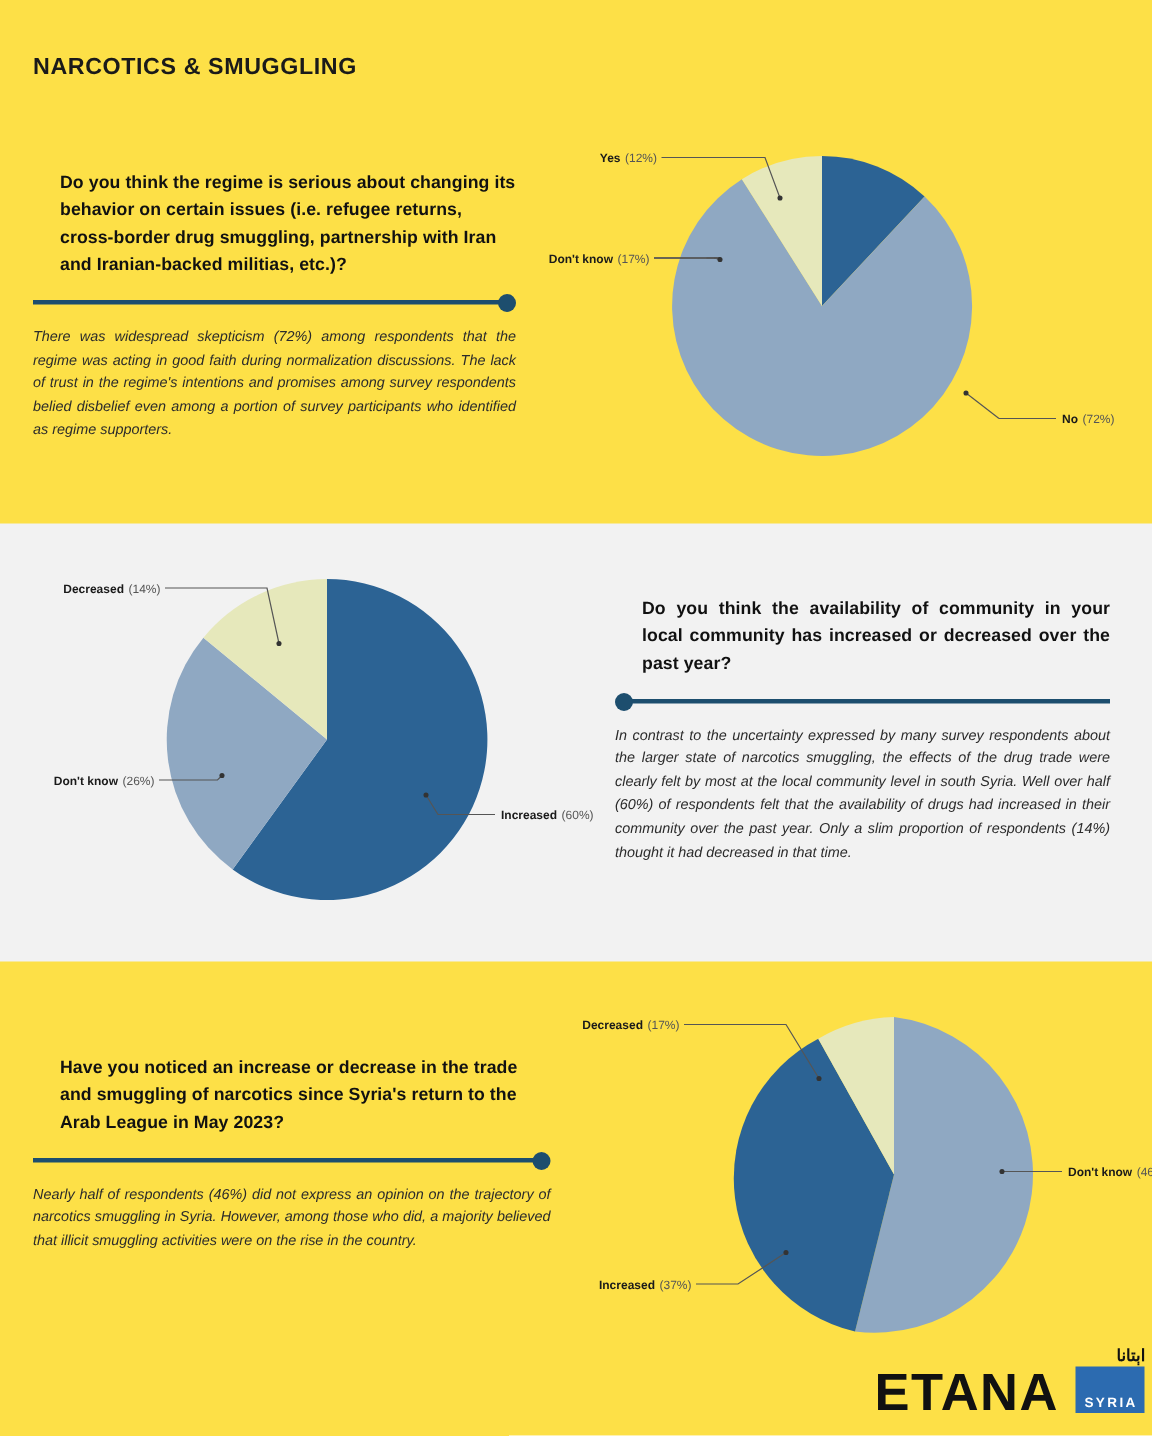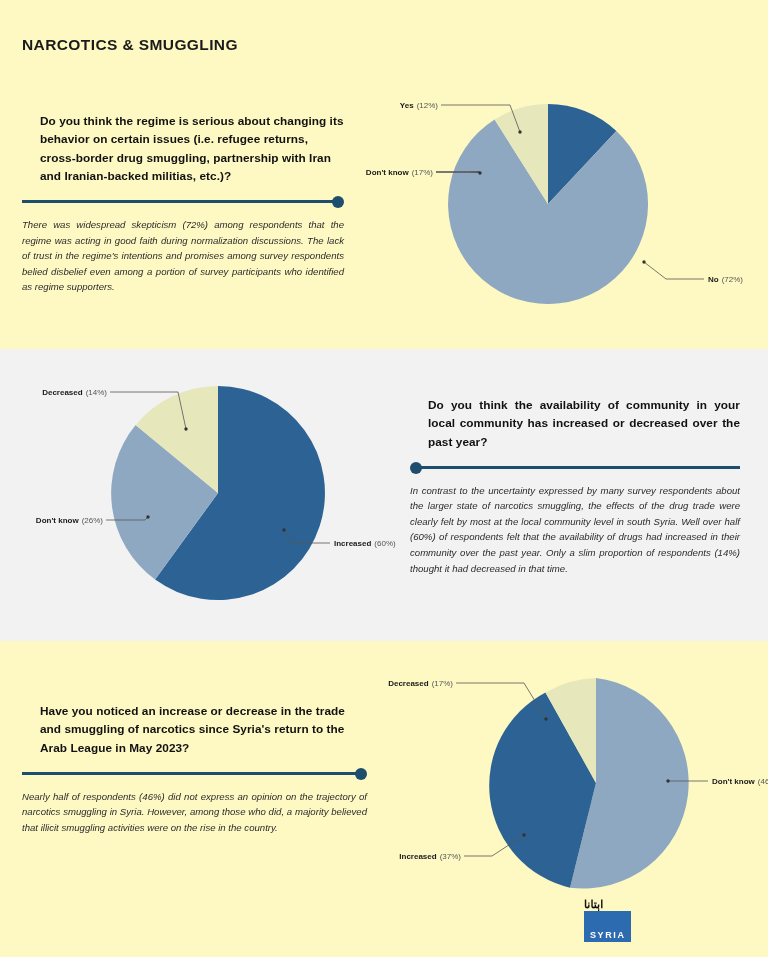--- a/index.html
+++ b/index.html
@@ -2,21 +2,21 @@
 <html><head>
 <meta charset="utf-8">
 <style>
   * { box-sizing: border-box; margin: 0; padding: 0; }
   html, body {
     width: 768px; height: 957px;
     background: #ffffff;
     font-family: "Liberation Sans", sans-serif;
     overflow: hidden;
   }
-  .page { position: relative; width: 768px; height: 957px; background: #fef9c3; }
+  .page { position: relative; width: 768px; height: 957px; background: #fde047; }
 
   
   .band-gray {
     position: absolute; left: 0; top: 349px;
     width: 768px; height: 292px;
     background: #f2f2f2;
   }
 
   
   .page-title {
@@ -59,21 +59,21 @@
   .lbl .pct { font-weight: 400; fill: #555; }
   .leader { stroke: #555; stroke-width: .8px; fill: none; }
   .leaderdot { fill: #333; }
 
   
   .logo { position: absolute; left: 583px; top: 898px; display: flex; align-items: flex-end; }
   .logo-word {
     font-size: 35px; font-weight: 700; letter-spacing: 1px;
     color: #111; line-height: .92; font-family: "Liberation Sans", sans-serif;
   }
-  .logo-right { margin-left: 1px; margin-bottom: 3px; text-align: left; }
+  .logo-right { margin-left: 11px; margin-bottom: 3px; text-align: right; }
   .logo-ar { font-size: 11px; color: #111; line-height: 1.1; font-weight: 700; }
   .logo-badge {
     background: #2c6bb0; color: #fff; font-size: 9px; font-weight: 700;
     letter-spacing: 1.6px; padding: 19px 5px 2px 6px; margin-top: 1px;
     font-family: "Liberation Sans", sans-serif;
   }
 </style>
 </head>
 <body>
 
@@ -203,19 +203,20 @@
 
       <polyline class="leader" points="328,115 290,115 288,115"></polyline>
       <circle class="leaderdot" cx="288" cy="115" r="1.7"></circle>
       <text class="lbl" x="332" y="118" text-anchor="start">
         <tspan class="cat">Don't know</tspan><tspan class="pct" dx="3">(46%)</tspan>
       </text>
     </svg>
   </div>
 
   <div class="logo">
+    <div class="logo-word">ETANA</div>
     <div class="logo-right">
       <div class="logo-ar">اېتانا</div>
       <div class="logo-badge">SYRIA</div>
     </div>
   </div>
 
 </div>
 
 </body></html>

